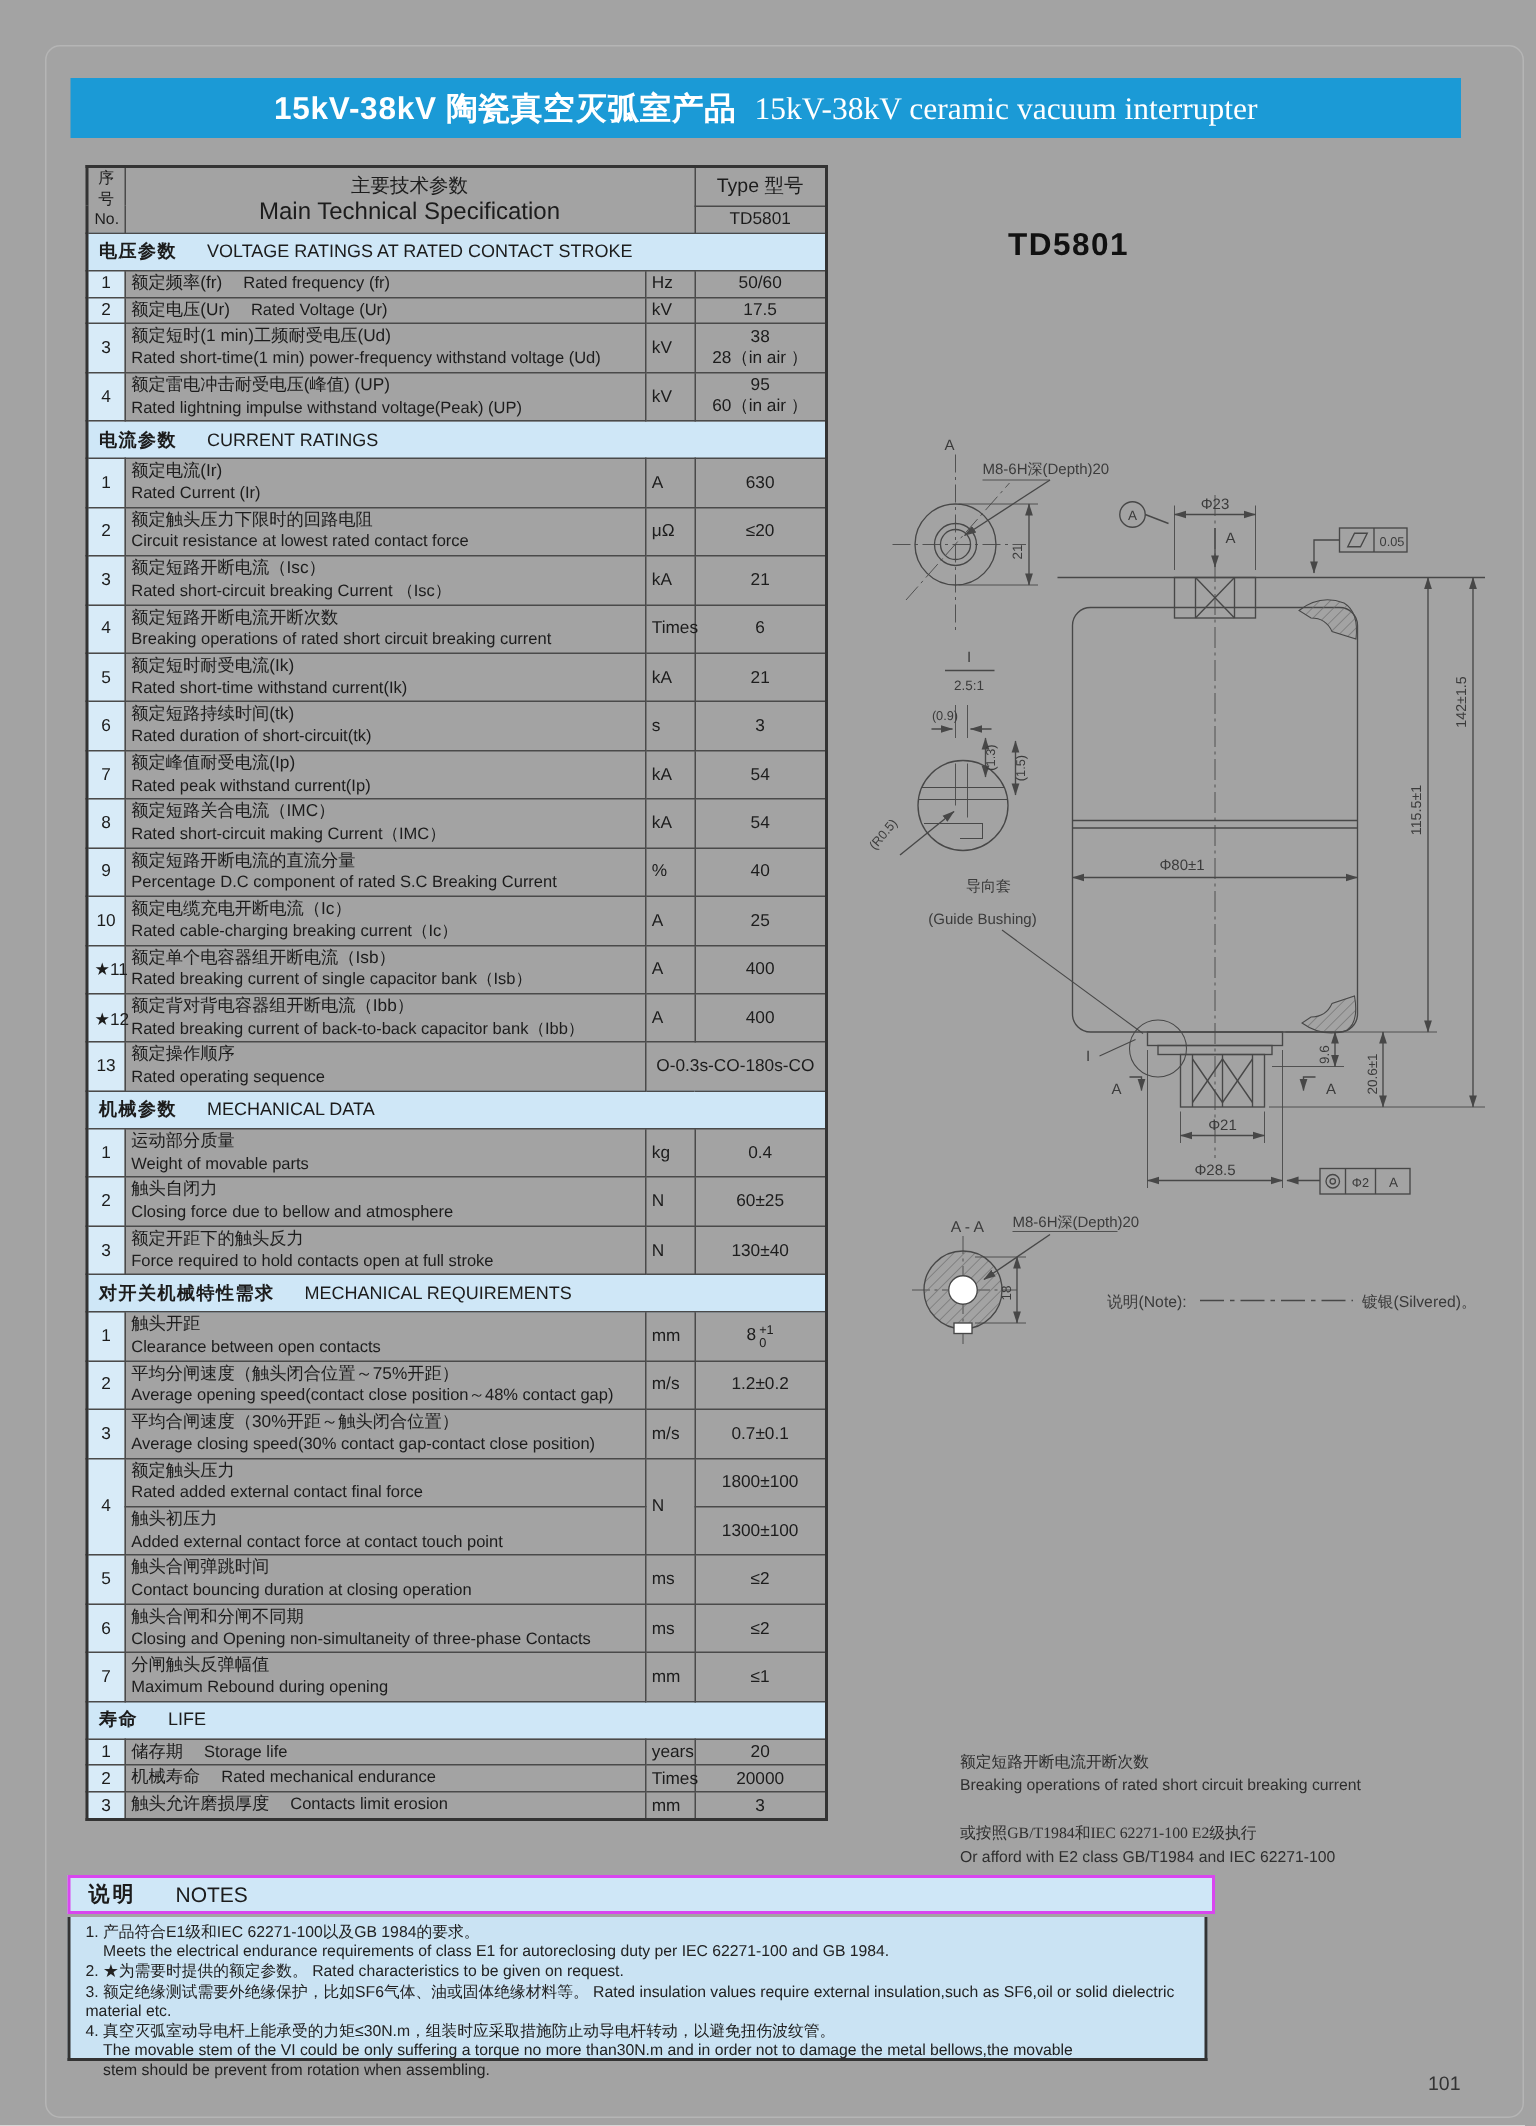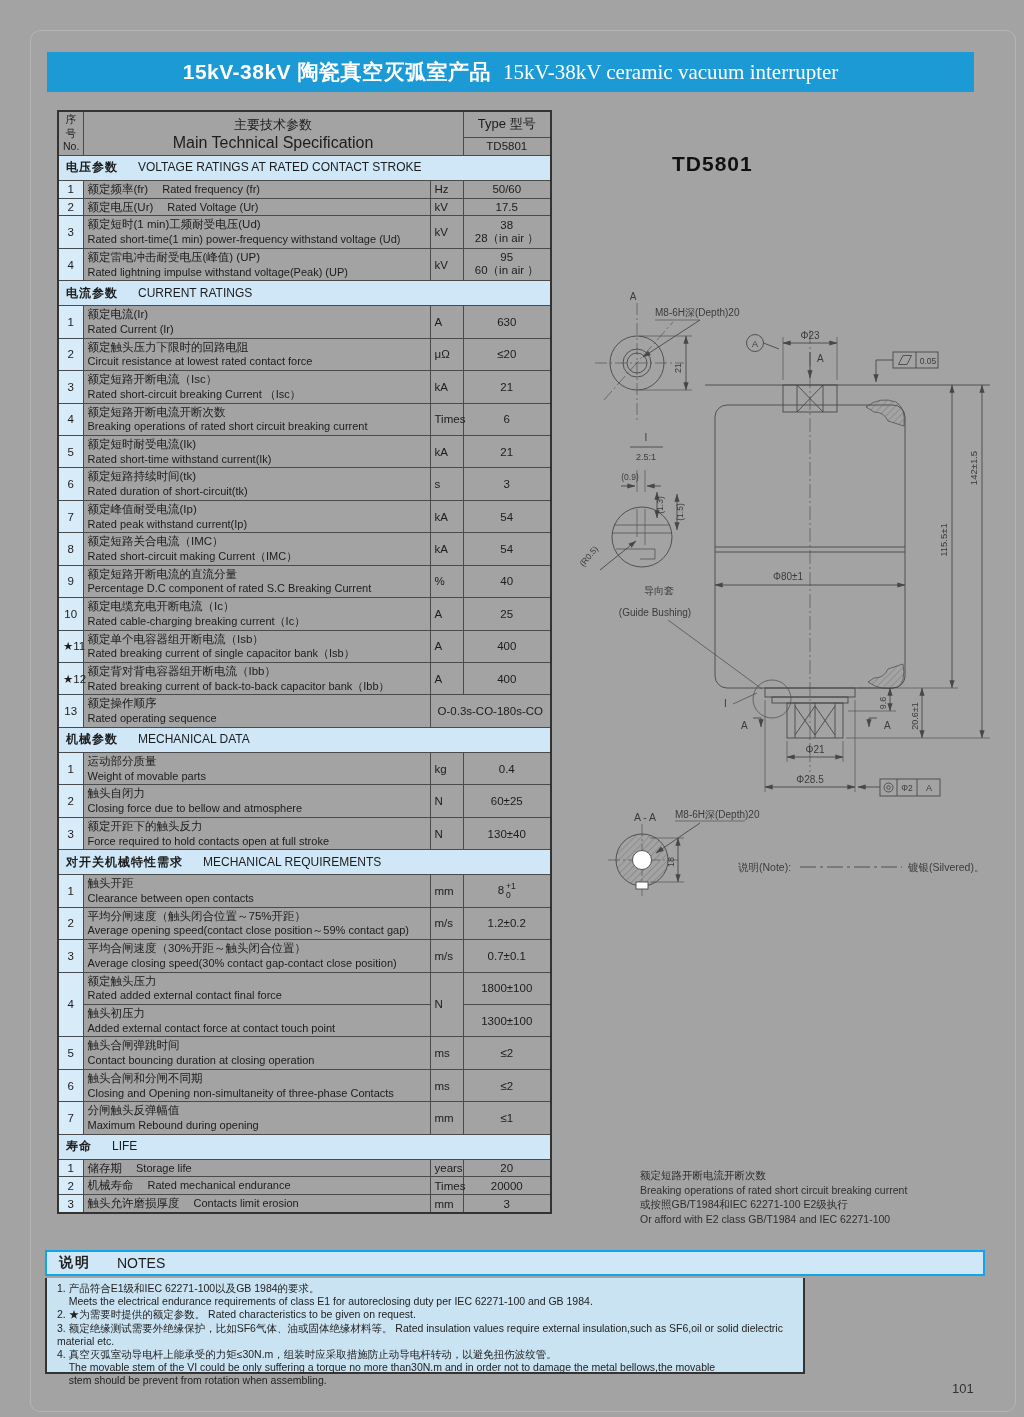--- a/index.html
+++ b/index.html
@@ -35,24 +35,24 @@
        font-size:8.5px;margin-left:2px;text-align:left;}
   .tol i{font-style:normal;}
 
   .model-title{position:absolute;left:672px;top:152px;font-size:21px;font-weight:bold;
                letter-spacing:1px;color:#111;}
 
   svg.drawing{position:absolute;left:555px;top:140px;width:450px;height:1060px;}
   svg.drawing text{font-family:"Liberation Sans",sans-serif;}
 
   .side-note{position:absolute;left:640px;top:1168px;font-size:10.5px;color:#2e2e2e;line-height:1.4;}
-  .side-note .gap{margin-top:0;}
-
-  .notes-title{position:absolute;left:45px;top:1250px;width:940px;height:26px;background:#cfe7f7;
-               border:2px solid #0ea5e9;box-sizing:border-box;display:flex;align-items:center;
+  .side-note .gap{margin-top:19px;font-family:Liberation Serif, serif;}
+
+  .notes-title{position:absolute;left:45px;top:1250px;width:765px;height:26px;background:#cfe7f7;
+               border:2px solid #d946ef;box-sizing:border-box;display:flex;align-items:center;
                padding-left:12px;font-size:14px;}
   .notes-title b{margin-right:26px;letter-spacing:2px;}
   .notes-box{position:absolute;left:45px;top:1278px;width:760px;height:96px;background:#cae3f3;
              border:2px solid #333;border-top:none;box-sizing:border-box;
              padding:4px 10px;font-size:10.5px;line-height:13.2px;color:#222;white-space:pre-wrap;}
   .page-num{position:absolute;left:952px;top:1381px;font-size:13px;color:#333;}
 </style>
 </head>
 <body>
 
@@ -217,21 +217,21 @@
           <td colspan="4"><b>对开关机械特性需求</b><span>MECHANICAL REQUIREMENTS</span></td>
         </tr>
         <tr>
           <td class="no">1</td>
           <td class="desc">触头开距<br><span class="en">Clearance between open contacts</span></td>
           <td class="unit">mm</td>
           <td class="val">8<span class="tol"><i>+1</i><i>0</i></span></td>
         </tr>
         <tr>
           <td class="no">2</td>
-          <td class="desc">平均分闸速度（触头闭合位置～75%开距）<br><span class="en">Average opening speed(contact close position～59% contact gap)</span></td>
+          <td class="desc">平均分闸速度（触头闭合位置～75%开距）<br><span class="en">Average opening speed(contact close position～48% contact gap)</span></td>
           <td class="unit">m/s</td>
           <td class="val">1.2±0.2</td>
         </tr>
         <tr>
           <td class="no">3</td>
           <td class="desc">平均合闸速度（30%开距～触头闭合位置）<br><span class="en">Average closing speed(30% contact gap-contact close position)</span></td>
           <td class="unit">m/s</td>
           <td class="val">0.7±0.1</td>
         </tr>
         <tr>

